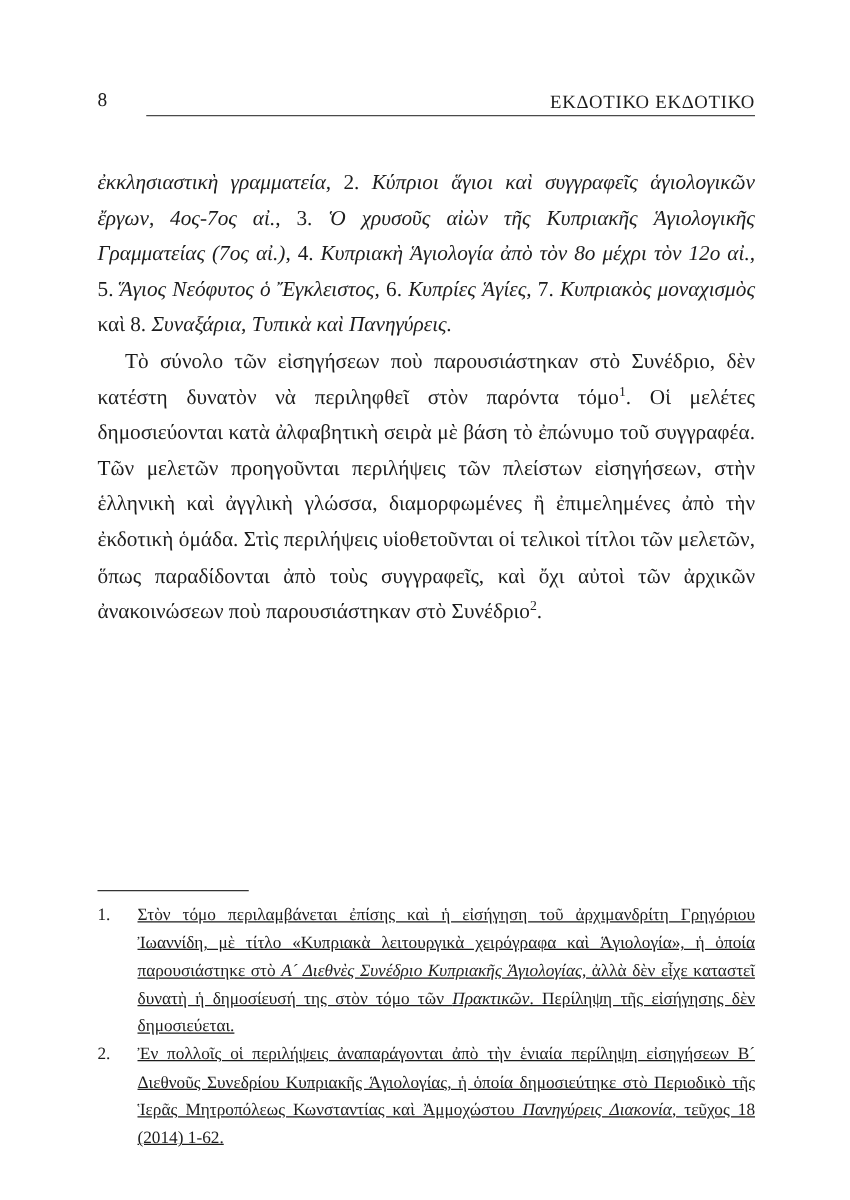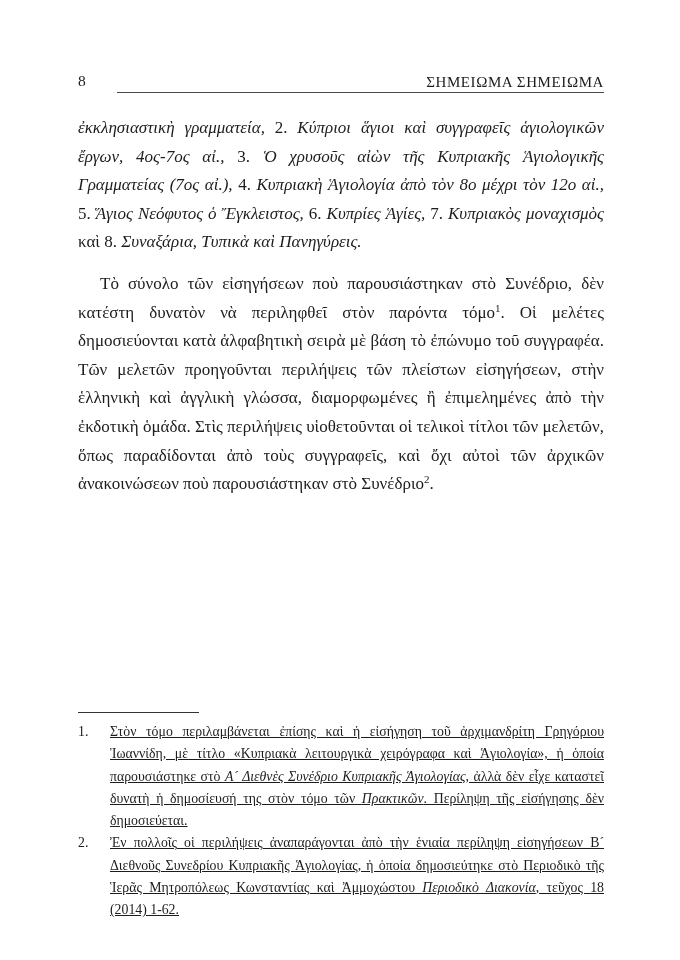--- a/index.html
+++ b/index.html
@@ -36,27 +36,27 @@
     right: 76px;
     top: 92px;
     height: 0;
     border-top: 1.4px solid #4a4a4a;
   }
   
   .body-text {
     position: absolute;
     left: 78px;
     width: 526px;
-    top: 114px;
+    top: 132px;
     font-size: 17px;
     line-height: 28.6px;
     text-align: justify;
   }
   .body-text p { margin: 0; }
-  .body-text p.indent { text-indent: 22px; margin-top: 13px; }
+  .body-text p.indent { text-indent: 22px; }
   em { font-style: italic; }
   sup.fn-ref {
     font-size: 11px;
     line-height: 0;
     vertical-align: baseline;
     position: relative;
     top: -6px;
   }
   
   .footnotes {
@@ -77,34 +77,34 @@
     line-height: 22.3px;
   }
   .fn-num { width: 32px; flex: none; }
   .fn-text { flex: 1 1 auto; text-align: justify; text-decoration: underline; }
 </style>
 </head>
 <body>
 
 <div class="page" style="--ink: #1c1c1c; --paper: #ffffff;">
   <div class="page-num">8</div>
-  <div class="running-title">ΣΗΜΕΙΩΜΑ ΣΗΜΕΙΩΜΑ</div>
+  <div class="running-title">ΕΚΔΟΤΙΚΟ ΕΚΔΟΤΙΚΟ</div>
   <div class="header-rule"></div>
 
   <div class="body-text">
       <p><em>ἐκκλησιαστικὴ γραμματεία, </em><span>2. </span><em>Κύπριοι ἅγιοι καὶ συγγραφεῖς ἁγιολογικῶν ἔργων, 4ος-7ος αἰ., </em><span>3. </span><em>Ὁ χρυσοῦς αἰὼν τῆς Κυπριακῆς Ἁγιολογικῆς Γραμματείας (7ος αἰ.), </em><span>4. </span><em>Κυπριακὴ Ἁγιολογία ἀπὸ τὸν 8ο μέχρι τὸν 12ο αἰ., </em><span>5. </span><em>Ἅγιος Νεόφυτος ὁ Ἔγκλειστος, </em><span>6. </span><em>Κυπρίες Ἁγίες, </em><span>7. </span><em>Κυπριακὸς μοναχισμὸς </em><span>καὶ 8. </span><em>Συναξάρια, Τυπικὰ καὶ Πανηγύρεις.</em></p>
       <p class="indent"><span>Τὸ σύνολο τῶν εἰσηγήσεων ποὺ παρουσιάστηκαν στὸ Συνέδριο, δὲν κατέστη δυνατὸν νὰ περιληφθεῖ στὸν παρόντα τόμο</span><sup class="fn-ref">1</sup><span>. Οἱ μελέτες δημοσιεύονται κατὰ ἀλφαβητικὴ σειρὰ μὲ βάση τὸ ἐπώνυμο τοῦ συγγραφέα. Τῶν μελετῶν προηγοῦνται περιλήψεις τῶν πλείστων εἰσηγήσεων, στὴν ἑλληνικὴ καὶ ἀγγλικὴ γλώσσα, διαμορφωμένες ἢ ἐπιμελημένες ἀπὸ τὴν ἐκδοτικὴ ὁμάδα. Στὶς περιλήψεις υἱοθετοῦνται οἱ τελικοὶ τίτλοι τῶν μελετῶν, ὅπως παραδίδονται ἀπὸ τοὺς συγγραφεῖς, καὶ ὄχι αὐτοὶ τῶν ἀρχικῶν ἀνακοινώσεων ποὺ παρουσιάστηκαν στὸ Συνέδριο</span><sup class="fn-ref">2</sup><span>.</span></p>
     </div>
 
   <div class="footnotes">
     <div class="fn-rule"></div>
     <div id="fn-list">
         <div class="fn-item">
           <div class="fn-num">1.</div>
           <div class="fn-text"><span>Στὸν τόμο περιλαμβάνεται ἐπίσης καὶ ἡ εἰσήγηση τοῦ ἀρχιμανδρίτη Γρηγόριου Ἰωαννίδη, μὲ τίτλο «Κυπριακὰ λειτουργικὰ χειρόγραφα καὶ Ἁγιολογία», ἡ ὁποία παρουσιάστηκε στὸ </span><em>Α´ Διεθνὲς Συνέδριο Κυπριακῆς Ἁγιολογίας</em><span>, ἀλλὰ δὲν εἶχε καταστεῖ δυνατὴ ἡ δημοσίευσή της στὸν τόμο τῶν </span><em>Πρακτικῶν</em><span>. Περίληψη τῆς εἰσήγησης δὲν δημοσιεύεται.</span></div>
         </div>
         <div class="fn-item">
           <div class="fn-num">2.</div>
-          <div class="fn-text"><span>Ἐν πολλοῖς οἱ περιλήψεις ἀναπαράγονται ἀπὸ τὴν ἑνιαία περίληψη εἰσηγήσεων Β´ Διεθνοῦς Συνεδρίου Κυπριακῆς Ἁγιολογίας, ἡ ὁποία δημοσιεύτηκε στὸ Περιοδικὸ τῆς Ἱερᾶς Μητροπόλεως Κωνσταντίας καὶ Ἀμμοχώστου </span><em>Περιοδικὸ Διακονία</em><span>, τεῦχος 18 (2014) 1-62.</span></div>
+          <div class="fn-text"><span>Ἐν πολλοῖς οἱ περιλήψεις ἀναπαράγονται ἀπὸ τὴν ἑνιαία περίληψη εἰσηγήσεων Β´ Διεθνοῦς Συνεδρίου Κυπριακῆς Ἁγιολογίας, ἡ ὁποία δημοσιεύτηκε στὸ Περιοδικὸ τῆς Ἱερᾶς Μητροπόλεως Κωνσταντίας καὶ Ἀμμοχώστου </span><em>Πανηγύρεις Διακονία</em><span>, τεῦχος 18 (2014) 1-62.</span></div>
         </div>
       </div>
   </div>
 </div>
 
 </body></html>

